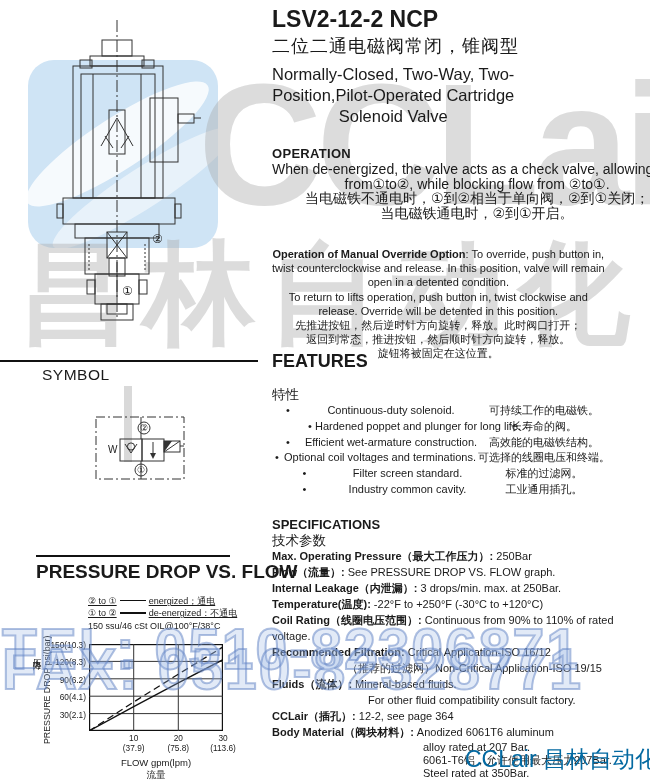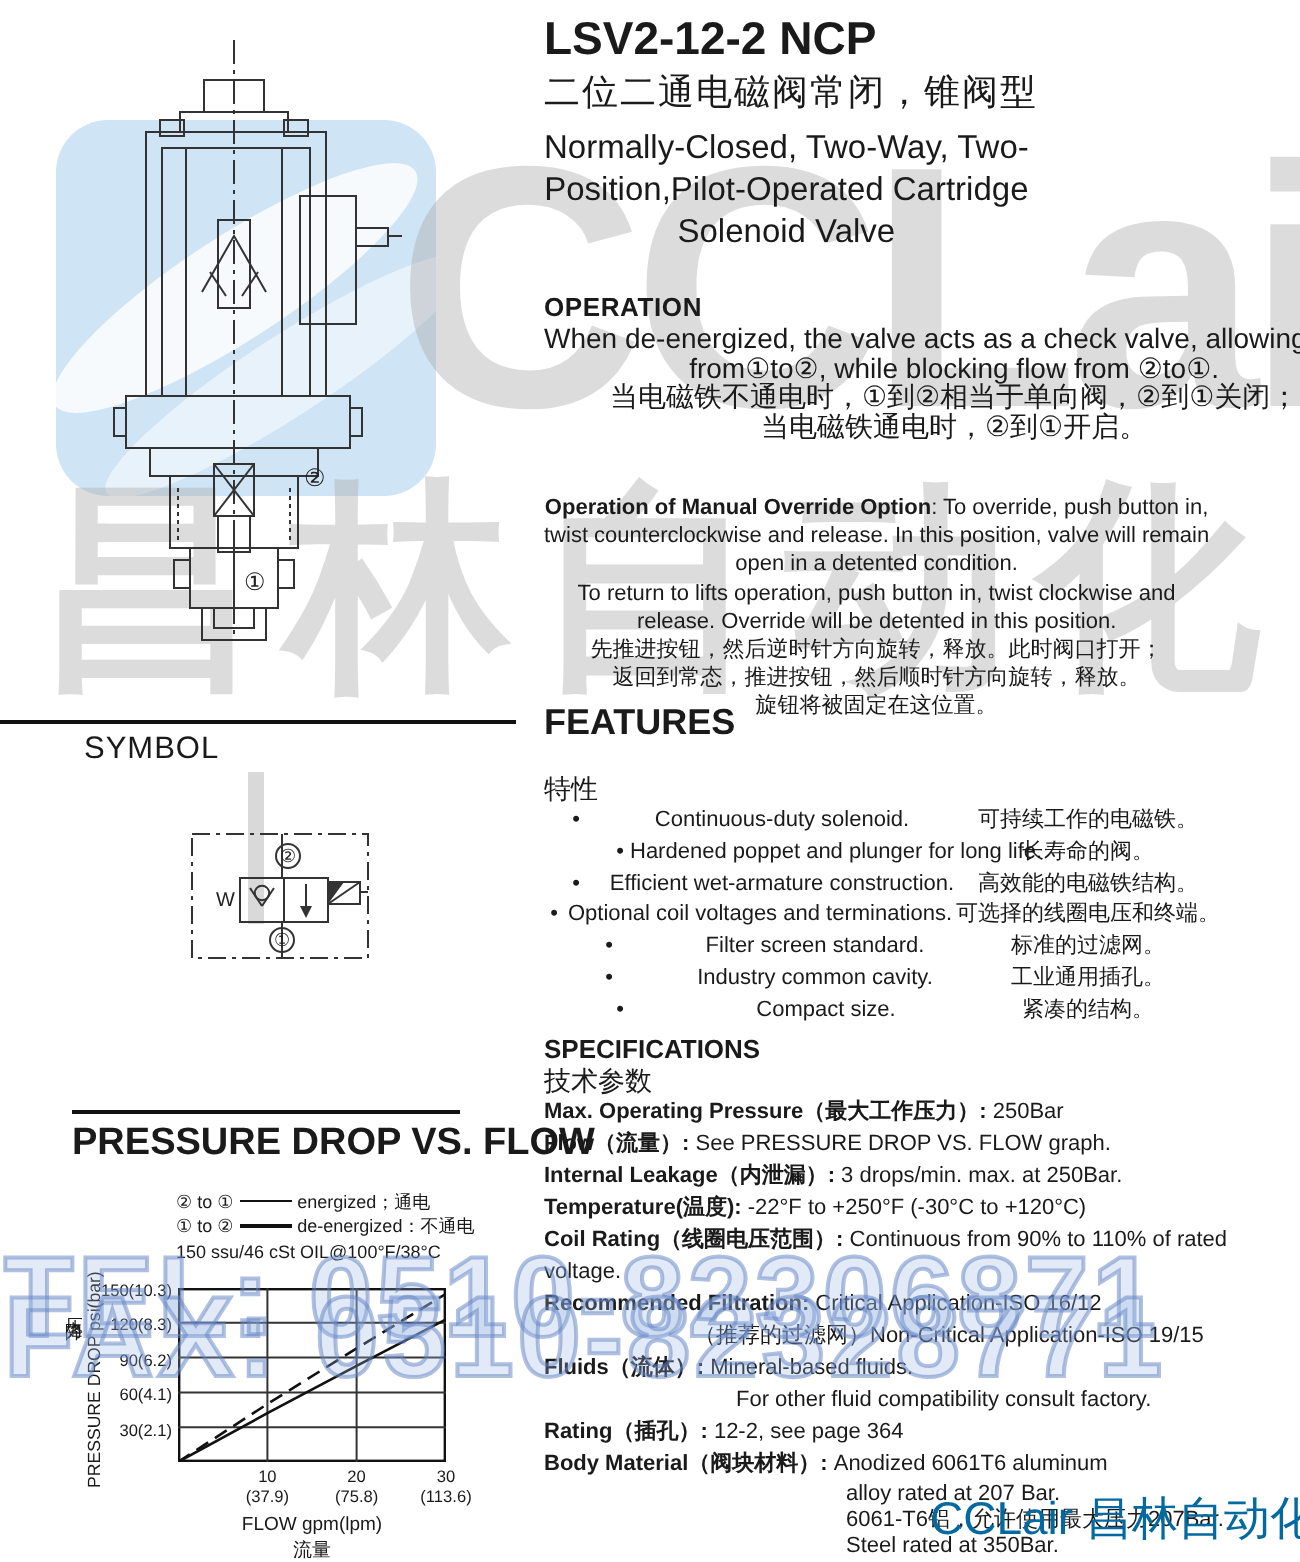--- a/index.html
+++ b/index.html
@@ -47,21 +47,21 @@
 
   
   .lc{z-index:2;}
   .rule-symbol{left:0px;top:360px;width:258px;height:2px;background:#111;}
   .h-symbol{left:42px;top:366px;font-size:15.5px;letter-spacing:.5px;}
   .rule-chart{left:36px;top:555px;width:194px;height:2px;background:#111;}
   .h-chart{left:36px;top:561px;font-size:19px;font-weight:bold;}
 
   
   .chart{left:30px;top:588px;width:240px;height:193px;z-index:2;font-size:9px;}
-  .lg{position:absolute;left:58px;white-space:nowrap;font-size:9px;}
+  .lg{position:absolute;left:58px;white-space:nowrap;font-size:9px;text-decoration:underline;}
   .lg .lline{display:inline-block;width:26px;vertical-align:middle;border-top:1.2px solid #111;margin:0 3px 2px 3px;}
   .lg .lline.thick{border-top:2.6px solid #111;}
   .oil{position:absolute;left:58px;top:33px;font-size:9px;white-space:nowrap;}
   .ylab-zh{position:absolute;left:0px;top:64px;writing-mode:vertical-rl;font-size:9px;letter-spacing:1px;}
   .ylab{position:absolute;left:12px;top:46px;height:112px;writing-mode:vertical-rl;transform:rotate(180deg);font-size:8.8px;text-align:center;}
   .yt{position:absolute;width:56px;text-align:right;font-size:8.3px;}
   .plotbox{position:absolute;left:59px;top:56px;}
   .xt{position:absolute;width:44px;text-align:center;font-size:8.3px;line-height:9.5px;top:146px;}
   .xlab{position:absolute;left:59px;top:169px;width:134px;text-align:center;font-size:9.5px;}
   .xlab-zh{position:absolute;left:59px;top:181px;width:134px;text-align:center;font-size:9.5px;}
@@ -240,37 +240,36 @@
 
   <div class="abs rc h-feat">FEATURES</div>
   <div class="abs rc h-feat-zh">特性</div>
   <div class="abs rc feat">
     <div class="frow nw"><span class="bullet">•</span><span class="fen">Continuous-duty solenoid.</span><span class="fzh">可持续工作的电磁铁。</span></div>
     <div class="frow nw"><span class="bullet">•</span><span class="fen">Hardened poppet and plunger for long life.</span><span class="fzh">长寿命的阀。</span></div>
     <div class="frow nw"><span class="bullet">•</span><span class="fen">Efficient wet-armature construction.</span><span class="fzh">高效能的电磁铁结构。</span></div>
     <div class="frow nw"><span class="bullet">•</span><span class="fen">Optional coil voltages and terminations.</span><span class="fzh">可选择的线圈电压和终端。</span></div>
     <div class="frow nw"><span class="bullet">•</span><span class="fen">Filter screen standard.</span><span class="fzh">标准的过滤网。</span></div>
     <div class="frow nw"><span class="bullet">•</span><span class="fen">Industry common cavity.</span><span class="fzh">工业通用插孔。</span></div>
-    <div class="frow nw"><span class="bullet">•</span><span class="fen">Compact size.</span><span class="fzh">紧凑的结构。</span></div>
   </div>
 
   <div class="abs rc h-spec">SPECIFICATIONS</div>
   <div class="abs rc h-spec-zh">技术参数</div>
   <div class="abs rc specrows">
     <div class="srow"><span class="sb">Max. Operating Pressure（最大工作压力）:</span><span> 250Bar</span></div>
     <div class="srow"><span class="sb">Flow（流量）:</span><span> See PRESSURE DROP VS. FLOW graph.</span></div>
     <div class="srow"><span class="sb">Internal Leakage（内泄漏）:</span><span> 3 drops/min. max. at 250Bar.</span></div>
     <div class="srow"><span class="sb">Temperature(温度):</span><span> -22°F to +250°F (-30°C to +120°C)</span></div>
     <div class="srow"><span class="sb">Coil Rating（线圈电压范围）:</span><span> Continuous from 90% to 110% of rated</span></div>
     <div class="srow"><span class="sb"></span><span>voltage.</span></div>
     <div class="srow"><span class="sb">Recommended Filtration:</span><span> Critical Application-ISO 16/12</span></div>
     <div class="srow ind75"><span class="sb"></span><span>（推荐的过滤网）Non-Critical Application-ISO 19/15</span></div>
     <div class="srow"><span class="sb">Fluids（流体）:</span><span> Mineral-based fluids.</span></div>
     <div class="srow ind95"><span class="sb"></span><span>For other fluid compatibility consult factory.</span></div>
-    <div class="srow"><span class="sb">Rating（插孔）:</span><span> 12-2, see page 364</span></div>
+    <div class="srow"><span class="sb">CCLair（插孔）:</span><span> 12-2, see page 364</span></div>
     <div class="srow"><span class="sb">Body Material（阀块材料）:</span><span> Anodized 6061T6 aluminum</span></div>
     <div class="srow ind150 tight"><span class="sb"></span><span>alloy rated at 207 Bar.</span></div>
     <div class="srow ind150 tight"><span class="sb"></span><span>6061-T6铝，允许使用最大压力207Bar.</span></div>
     <div class="srow ind150 tight"><span class="sb"></span><span>Steel rated at 350Bar.</span></div>
     <div class="srow ind150 tight"><span class="sb"></span><span>钢材允许使用最大压力350Bar。</span></div>
   </div>
 
 </div>
 
 </body></html>

